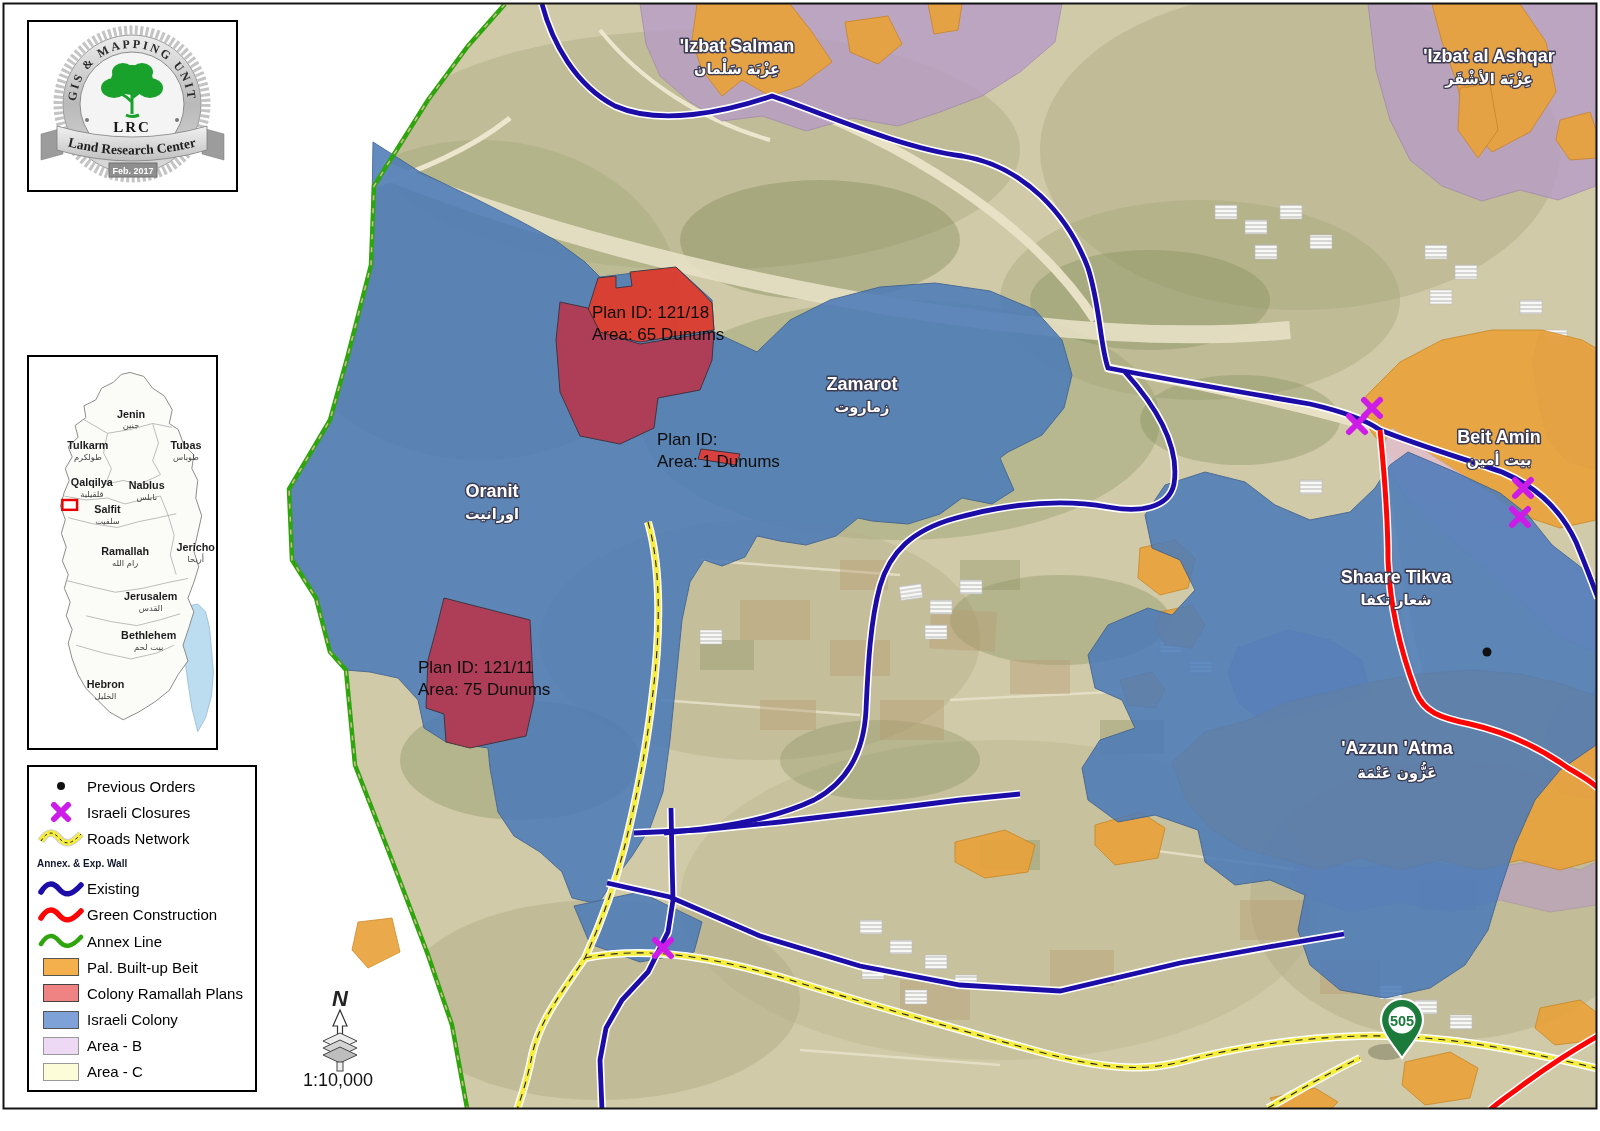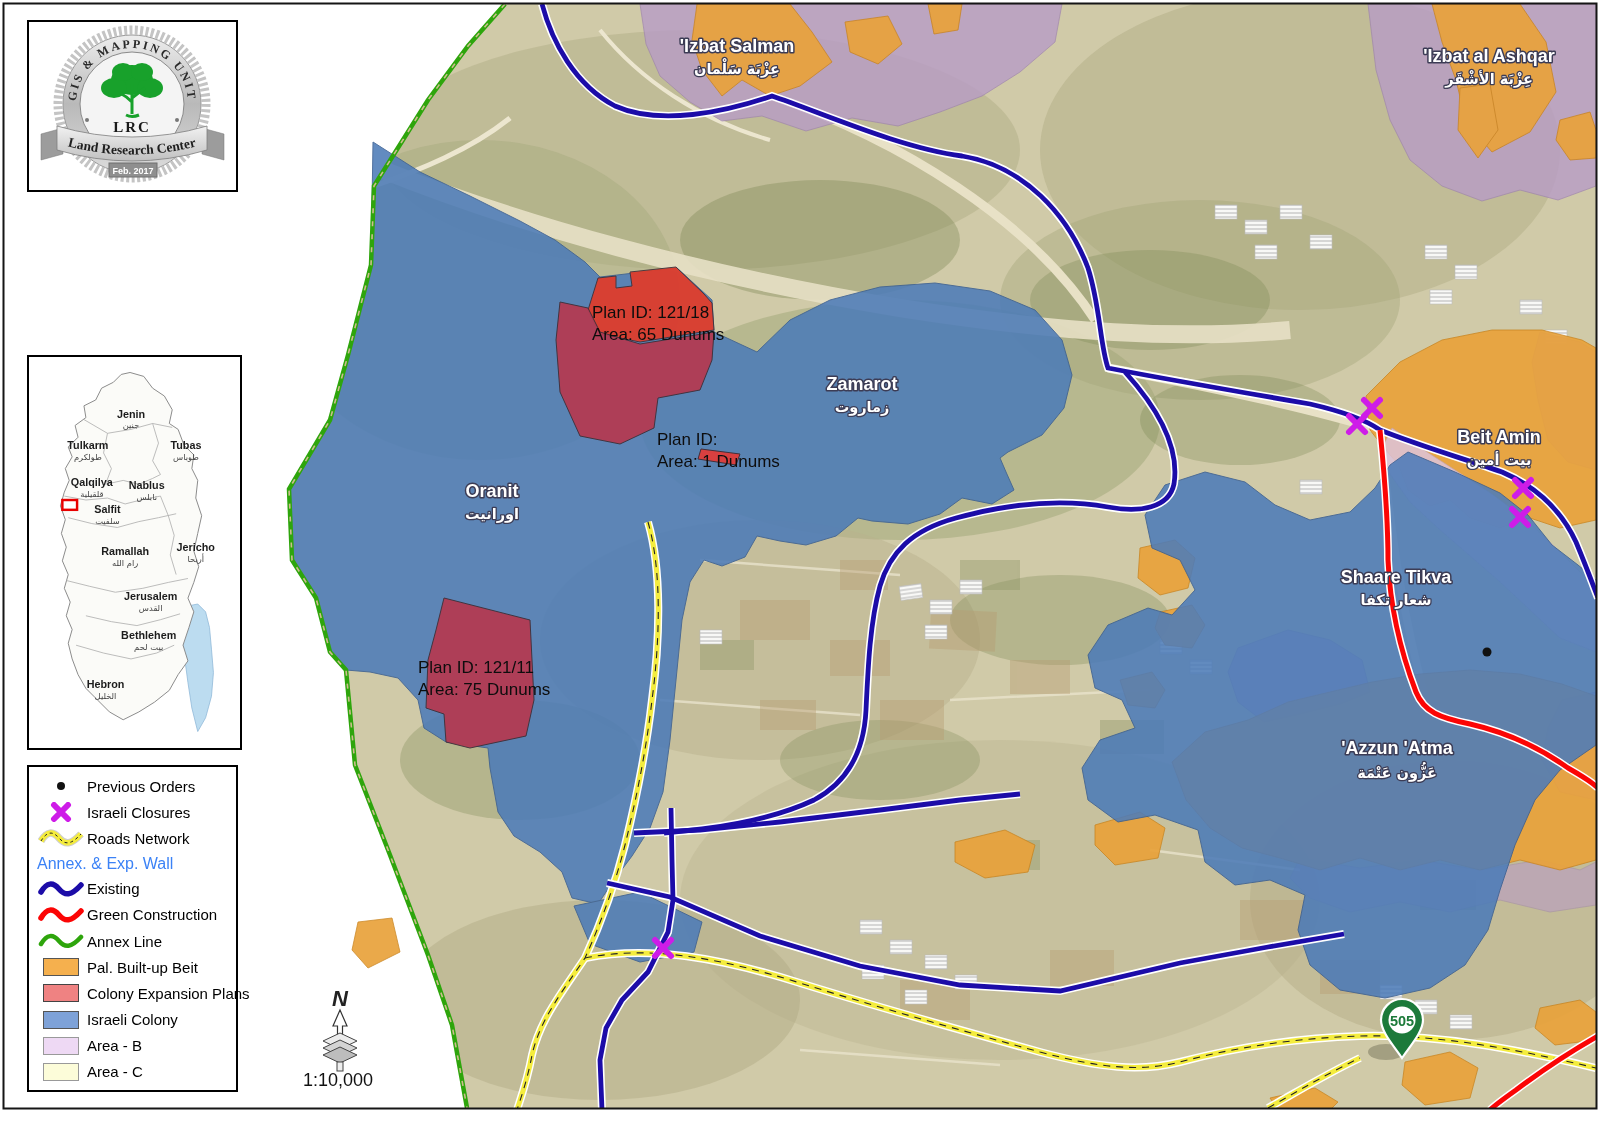--- a/index.html
+++ b/index.html
@@ -1,25 +1,25 @@
 <!DOCTYPE html>
 <html><head>
 <meta charset="utf-8">
 <style>
   html,body{margin:0;padding:0;background:#fff;}
   .sheet{position:relative;width:1600px;height:1131px;background:#fff;overflow:hidden;
          font-family:"Liberation Sans",sans-serif;}
   .panel{position:absolute;background:#fff;border:2px solid #000;box-sizing:border-box;}
   #logo-panel{left:27px;top:20px;width:211px;height:172px;}
-  #inset-panel{left:27px;top:355px;width:215px;height:395px;}
-  #legend-panel{left:27px;top:765px;width:211px;height:327px;padding:6px 0 0 6px;}
+  #inset-panel{left:27px;top:355px;width:191px;height:395px;}
+  #legend-panel{left:27px;top:765px;width:230px;height:327px;padding:6px 0 0 6px;}
   .lrow{display:flex;align-items:center;height:26.2px;}
   .lsym{width:52px;display:flex;justify-content:center;align-items:center;flex:0 0 52px;}
   .llab{font-size:15px;color:#000;white-space:nowrap;}
-  .lhead{font-size:16px;font-weight:normal;color:#3b82f6;padding-left:2px;}
+  .lhead{font-size:10px;font-weight:bold;color:#0f172a;padding-left:2px;}
   .swatch{width:34px;height:16px;border:1px solid #555;display:inline-block;}
   svg text{user-select:none;}
   .place{font-size:18px;font-weight:bold;fill:#fff;stroke:#3c3c55;stroke-width:3px;
           paint-order:stroke;stroke-linejoin:round;text-anchor:middle;}
   .placear{font-size:14.5px;font-weight:bold;fill:#fff;stroke:#3c3c55;stroke-width:2.6px;
           paint-order:stroke;stroke-linejoin:round;text-anchor:middle;
           font-family:"DejaVu Sans",sans-serif;}
   .plan{font-size:17px;fill:#0d0d0d;}
   .inen{font-size:11px;font-weight:bold;fill:#1c1c1c;text-anchor:middle;}
   .inar{font-size:8.5px;fill:#444;text-anchor:middle;font-family:"DejaVu Sans",sans-serif;}
@@ -422,21 +422,21 @@
   <div class="lrow">
     <span class="lsym">
           <span class="swatch" style="background:#f5b04e;"></span>
         </span>
     <span class="llab">Pal. Built-up Beit</span>
   </div>
   <div class="lrow">
     <span class="lsym">
           <span class="swatch" style="background:#ef8282;border-color:#444;"></span>
         </span>
-    <span class="llab">Colony Expansion Plans</span>
+    <span class="llab">Colony Ramallah Plans</span>
   </div>
   <div class="lrow">
     <span class="lsym">
           <span class="swatch" style="background:#7ea2d8;"></span>
         </span>
     <span class="llab">Israeli Colony</span>
   </div>
   <div class="lrow">
     <span class="lsym">
           <span class="swatch" style="background:#eed9f4;border-color:#999;"></span>

